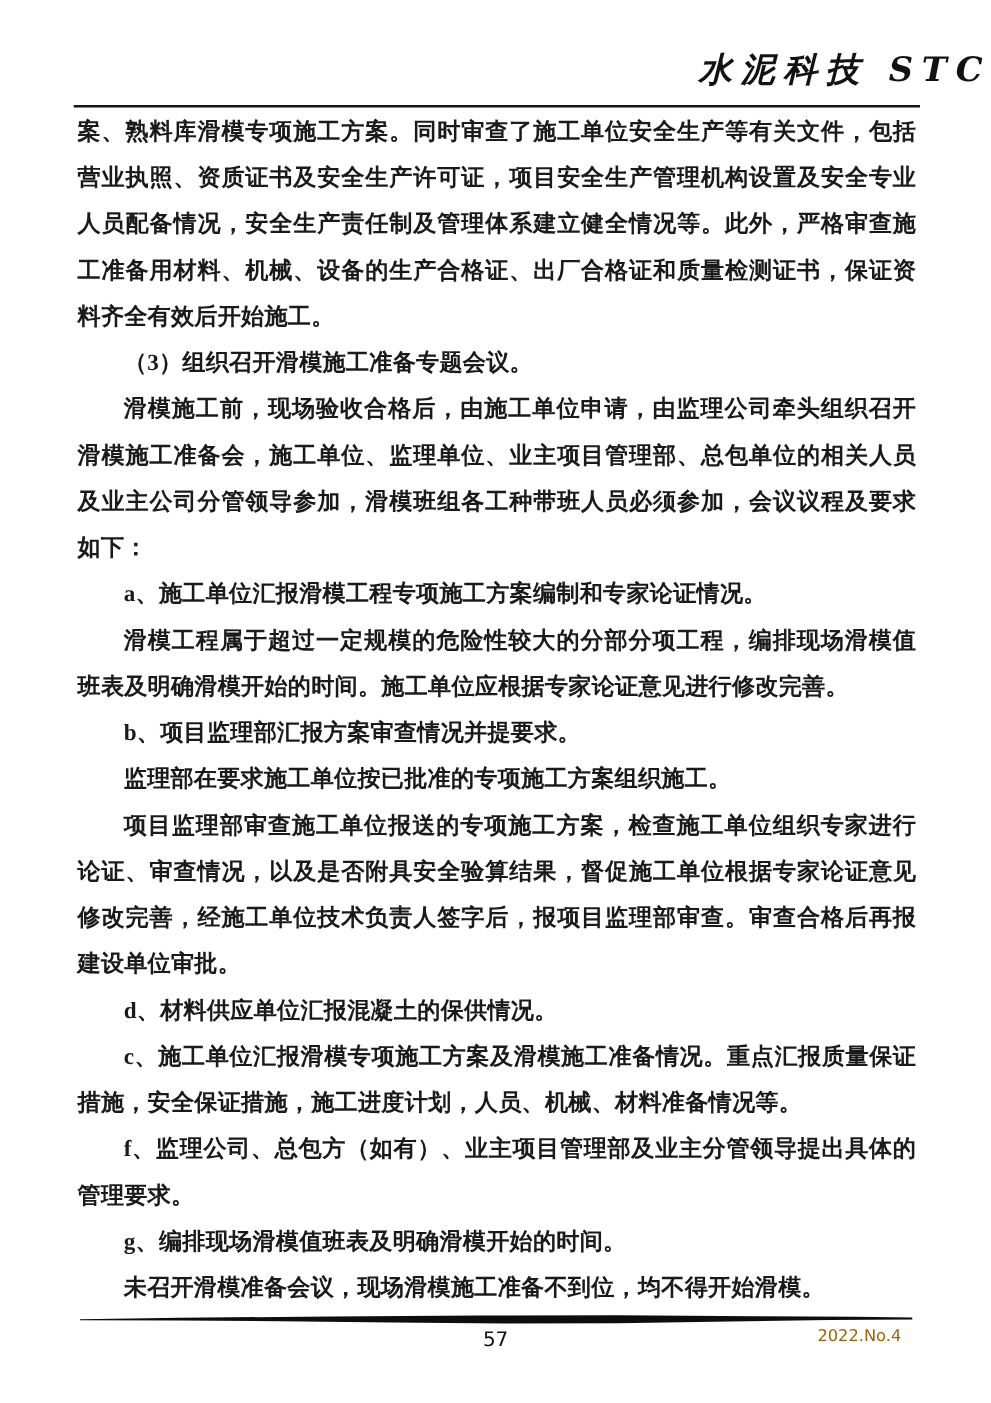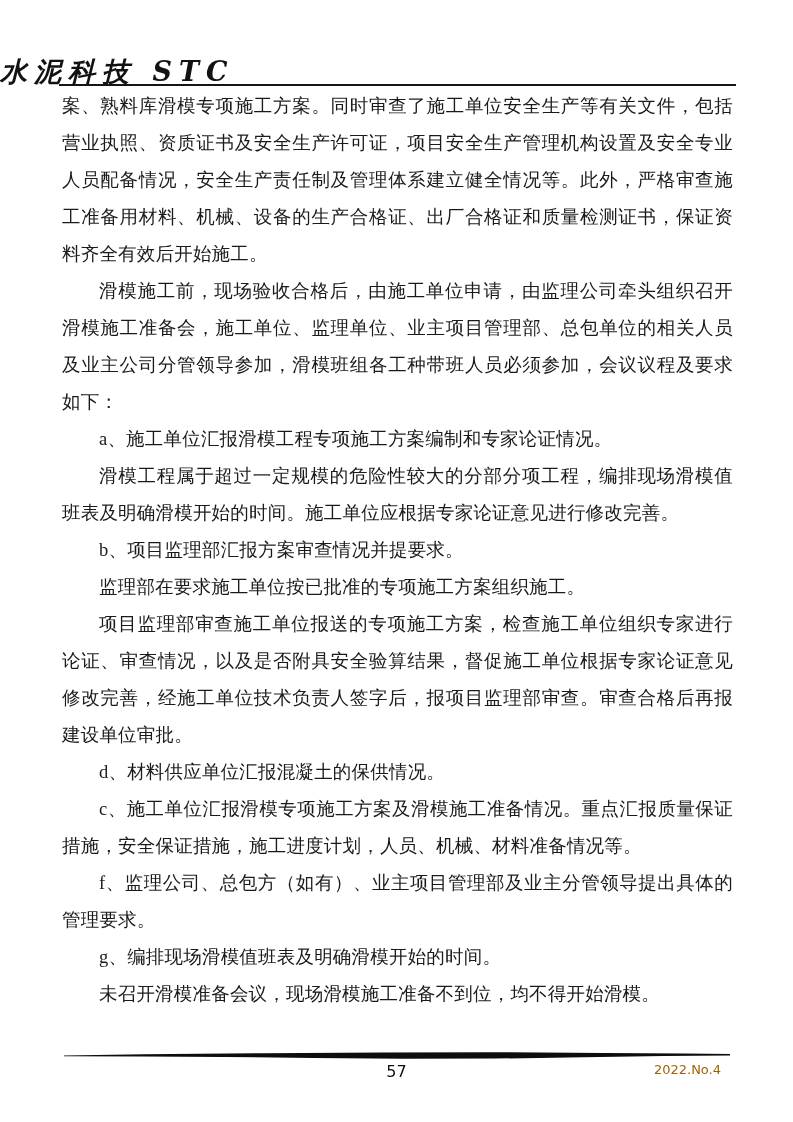--- a/index.html
+++ b/index.html
@@ -8,24 +8,24 @@
     width: 793px;
     height: 1122px;
     background: #ffffff;
     overflow: hidden;
     font-family: "Liberation Serif", serif;
     color: #1a1a1a;
   }
   
   .journal-header {
     position: absolute;
-    top: 54px;
+    top: 38px;
     left: 0;
     width: 100%;
-    text-align: left;
+    text-align: right;
   }
   .journal-title {
     font-family: "DejaVu Serif", serif;
     font-style: italic;
     font-weight: 600;
     font-size: 27px;
     letter-spacing: 7px;
     color: #121212;
     white-space: nowrap;
   }
@@ -44,20 +44,21 @@
     left: 62px;
     width: 671px;
     font-size: 18.5px;
     line-height: 37px;
     text-align: justify;
     letter-spacing: 0.2px;
   }
   .doc-body p {
     margin: 0;
     padding: 0;
+    font-weight: bold;
   }
   .doc-body p.indent { text-indent: 2em; }
   
   .footer-rule {
     position: absolute;
     top: 1051px;
     left: 64px;
     width: 666px;
     height: 9px;
   }
@@ -88,20 +89,21 @@
 <div class="page">
 
   <div class="journal-header">
     <span class="journal-title">水泥科技 STC</span>
   </div>
 
   <div class="header-rule"></div>
 
   <div class="doc-body">
     <p class="para">案、熟料库滑模专项施工方案。同时审查了施工单位安全生产等有关文件，包括营业执照、资质证书及安全生产许可证，项目安全生产管理机构设置及安全专业人员配备情况，安全生产责任制及管理体系建立健全情况等。此外，严格审查施工准备用材料、机械、设备的生产合格证、出厂合格证和质量检测证书，保证资料齐全有效后开始施工。</p>
+    <p class="para indent">（3）组织召开滑模施工准备专题会议。</p>
     <p class="para indent">滑模施工前，现场验收合格后，由施工单位申请，由监理公司牵头组织召开滑模施工准备会，施工单位、监理单位、业主项目管理部、总包单位的相关人员及业主公司分管领导参加，滑模班组各工种带班人员必须参加，会议议程及要求如下：</p>
     <p class="para indent">a、施工单位汇报滑模工程专项施工方案编制和专家论证情况。</p>
     <p class="para indent">滑模工程属于超过一定规模的危险性较大的分部分项工程，编排现场滑模值班表及明确滑模开始的时间。施工单位应根据专家论证意见进行修改完善。</p>
     <p class="para indent">b、项目监理部汇报方案审查情况并提要求。</p>
     <p class="para indent">监理部在要求施工单位按已批准的专项施工方案组织施工。</p>
     <p class="para indent">项目监理部审查施工单位报送的专项施工方案，检查施工单位组织专家进行论证、审查情况，以及是否附具安全验算结果，督促施工单位根据专家论证意见修改完善，经施工单位技术负责人签字后，报项目监理部审查。审查合格后再报建设单位审批。</p>
     <p class="para indent">d、材料供应单位汇报混凝土的保供情况。</p>
     <p class="para indent">c、施工单位汇报滑模专项施工方案及滑模施工准备情况。重点汇报质量保证措施，安全保证措施，施工进度计划，人员、机械、材料准备情况等。</p>
     <p class="para indent">f、监理公司、总包方（如有）、业主项目管理部及业主分管领导提出具体的管理要求。</p>
     <p class="para indent">g、编排现场滑模值班表及明确滑模开始的时间。</p>

